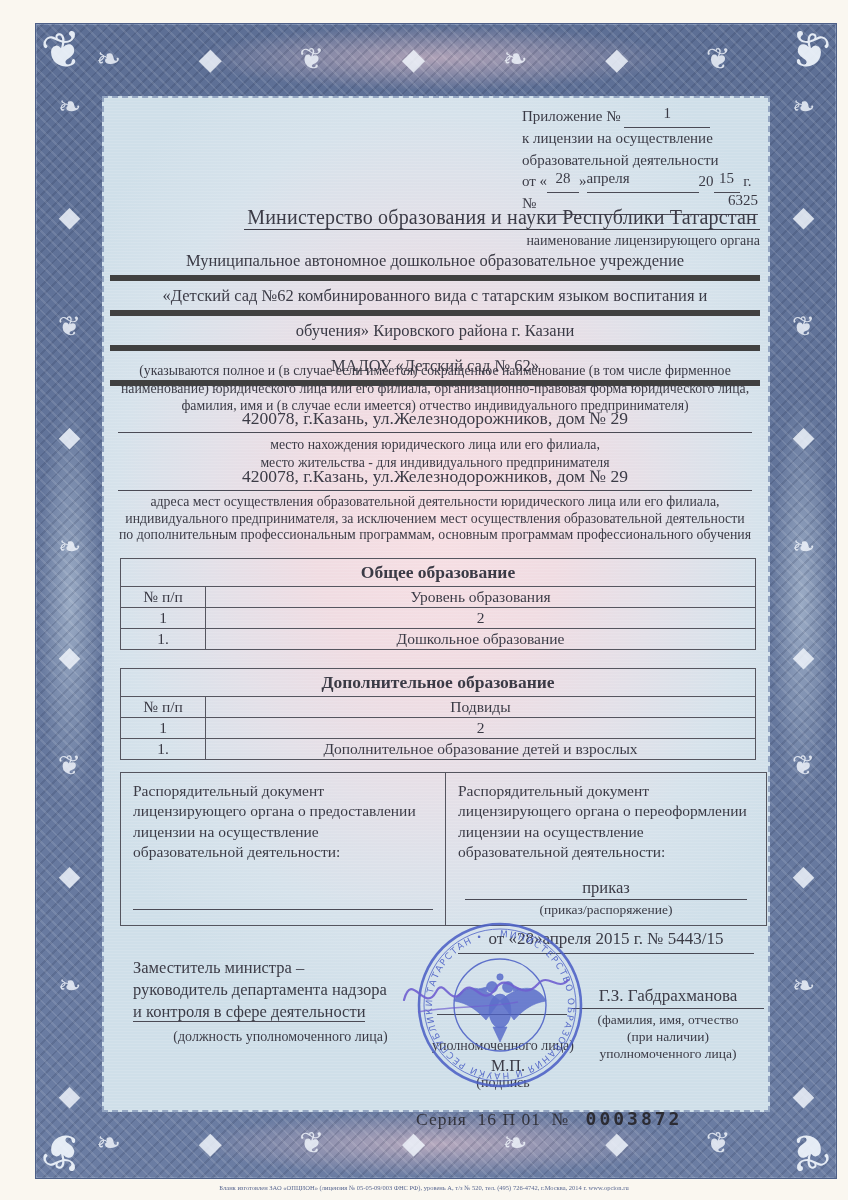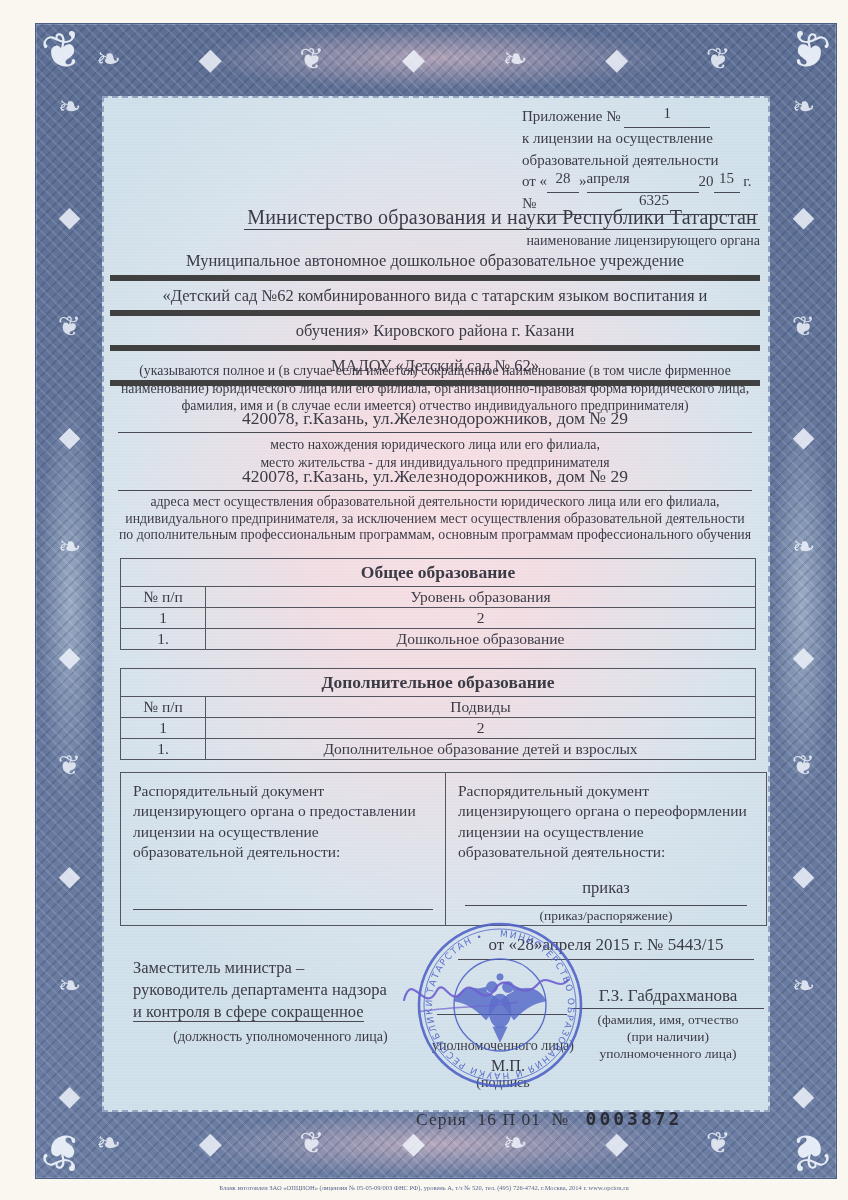--- a/index.html
+++ b/index.html
@@ -76,21 +76,21 @@
 
   table.doc{border-collapse:collapse;width:636px;font-size:15.5px;}
   table.doc td,table.doc th{border:1px solid #55555f;padding:1px 6px;text-align:center;font-weight:normal;}
   table.doc .t-title{font-size:17.5px;font-weight:bold;padding:3px 6px;}
   table.doc .c1{width:72px;}
 
   .orders{left:120px;top:772px;width:636px;height:154px;display:flex;z-index:5;position:absolute;}
   .orders .cell{border:1px solid #55555f;width:50%;padding:8px 12px 6px;font-size:15.5px;line-height:1.32;}
   .orders .cell + .cell{border-left:none;}
   .order-blank{display:block;margin:30px auto 0;width:300px;border-bottom:1px solid #4a4a55;height:16px;}
-  .doc-type{display:block;margin:14px auto 0;width:282px;text-align:center;border-bottom:1px solid #4a4a55;font-size:16.5px;padding-bottom:6px;}
+  .doc-type{display:block;margin:14px auto 0;width:282px;text-align:center;border-bottom:1px solid #4a4a55;font-size:16.5px;padding-bottom:0;}
   .doc-type-cap{text-align:center;font-size:13.5px;margin-top:1px;}
   .doc-date{display:block;margin:10px auto 0;width:296px;text-align:center;border-bottom:1px solid #4a4a55;font-size:17px;padding-bottom:2px;}
 
   .sig-left{left:133px;top:957px;width:305px;font-size:16.5px;line-height:22px;}
   .sig-left .pos-cap{font-size:14px;text-align:center;margin-top:3px;width:295px;}
   .sig-line{left:437px;top:1000px;width:130px;border-bottom:1px solid #4a4a55;height:14px;}
   .sig-cap1{left:437px;top:1075px;width:132px;font-size:14px;text-align:center;}
   .sig-cap2{left:405px;top:1038px;width:196px;font-size:14px;text-align:center;}
   .seal-mark{left:478px;top:1057px;width:60px;font-size:16px;text-align:center;}
   .name-block{left:572px;top:986px;width:192px;}
@@ -127,21 +127,21 @@
       <span>Приложение №</span>
       <span class="blank" style="min-width:86px;"><span class="fill">1</span></span>
     </div>
     <div>к лицензии на осуществление</div>
     <div>образовательной деятельности</div>
     <div>
       <span>от «</span><span class="blank" style="min-width:32px;"><span class="fill">28</span></span><span>»</span><span class="blank" style="min-width:112px;text-align:left;"><span class="fill">апреля</span></span><span>20</span><span class="blank" style="min-width:26px;"><span class="fill">15</span></span>&nbsp;<span>г.</span>
     </div>
     <div>
       <span>№</span>
-      <span class="blank" style="min-width:208px;text-align:center;padding-left:10px;"><span class="fill">6325</span></span>
+      <span class="blank" style="min-width:208px;text-align:right;padding-left:10px;"><span class="fill">6325</span></span>
     </div>
   </div>
 
   <div class="abs center" style="left:110px;top:206px;width:650px;">
     <span class="ministry-title">Министерство образования и науки Республики Татарстан</span>
     <div class="ministry-caption">наименование лицензирующего органа</div>
   </div>
 
   <div class="abs org-lines">
     <div class="org-line">Муниципальное автономное дошкольное образовательное учреждение</div>
@@ -209,21 +209,21 @@
       <span>Распорядительный документ лицензирующего органа о переоформлении лицензии на осуществление образовательной деятельности:</span>
       <span class="doc-type">приказ</span>
       <div class="doc-type-cap">(приказ/распоряжение)</div>
       <span class="doc-date">от «28»апреля  2015 г. № 5443/15</span>
     </div>
   </div>
 
   <div class="abs sig-left">
     <div>Заместитель министра –</div>
     <div>руководитель департамента надзора</div>
-    <div><span class="u">и контроля в сфере сокращенное</span></div>
+    <div><span class="u">и контроля в сфере деятельности</span></div>
     <div class="pos-cap">(должность уполномоченного лица)</div>
   </div>
 
   <div class="abs sig-line"></div>
   <div class="abs sig-cap1">(подпись</div>
   <div class="abs sig-cap2">уполномоченного лица)</div>
   <div class="abs seal-mark">М.П.</div>
 
   <div class="abs name-block">
     <div class="name-line">Г.З. Габдрахманова</div>

